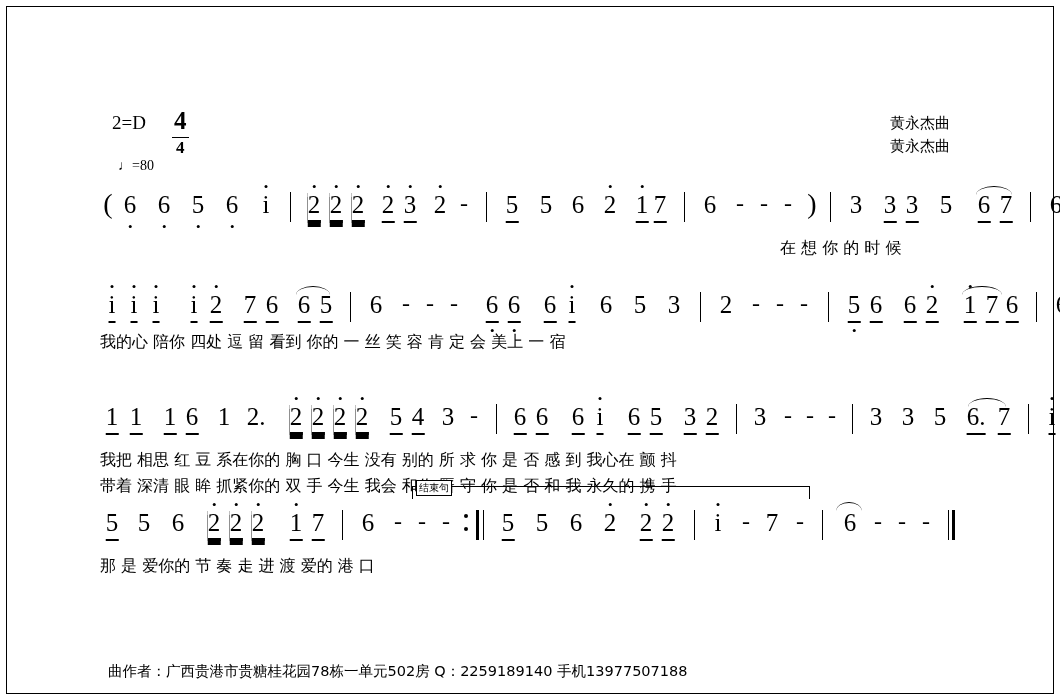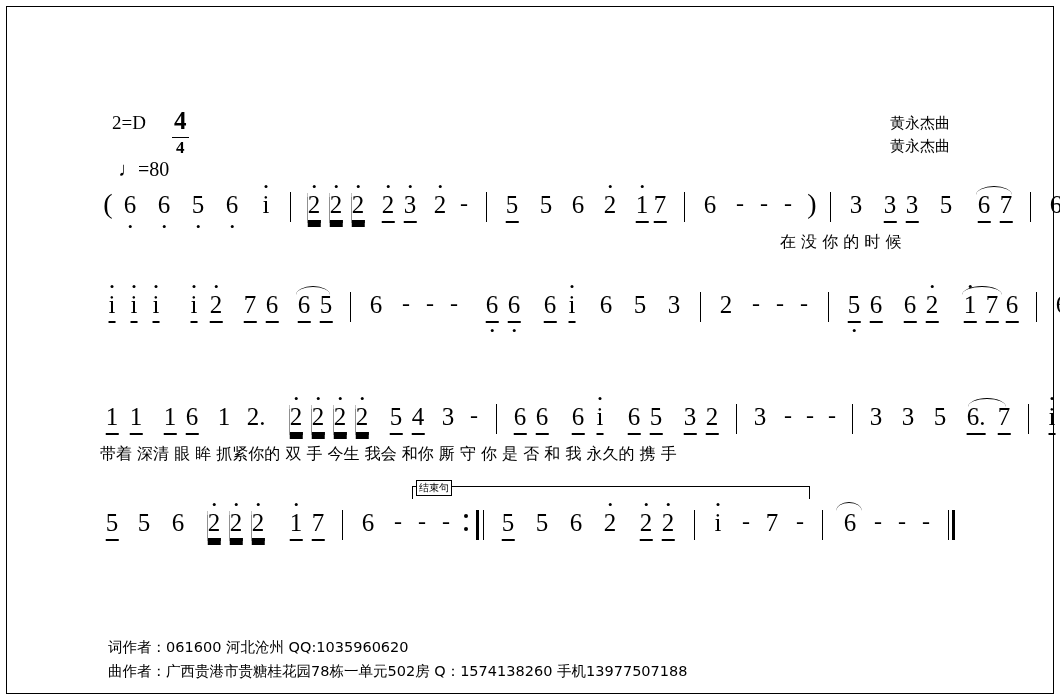--- a/index.html
+++ b/index.html
@@ -71,21 +71,21 @@
     top: 112px;
     text-align: right;
     font-size: 15px;
     line-height: 1.5;
     font-family: "DejaVu Sans", sans-serif;
   }
   .tempo {
     position: absolute;
     left: 118px;
     top: 158px;
-    font-size: 20px;
+    font-size: 14px;
     font-family: "Liberation Serif", serif;
   }
 
   
   .system {
     position: absolute;
     left: 100px;
     width: 860px;
   }
   .notes-row {
@@ -269,21 +269,21 @@
       <span class="tok" style="left:790px;"><span class="num u1">3</span></span>
       <span class="tok" style="left:812px;"><span class="num u1">3</span></span>
       <span class="tok" style="left:846px;"><span class="num">5</span></span>
       <span class="slur" style="left:876px; top:-4px; width:36px;"></span>
       <span class="tok" style="left:884px;"><span class="num u1">6</span></span>
       <span class="tok" style="left:906px;"><span class="num u1">7</span></span>
       <span class="bar" style="left:930px;"></span>
       <span class="tok" style="left:956px;"><span class="num">6</span></span>
 
     </div>
-    <div class="lyr-row" style="padding-left:680px;">在 没 你 的 时 候</div>
+    <div class="lyr-row" style="margin-top:6px; padding-left:680px;">在 想 你 的 时 候</div>
   </div>
 
   <div class="system" style="top:290px;">
     <div class="notes-row">
       <span class="tok" style="left:12px;"><span class="num dot-hi u1">i</span></span>
       <span class="tok" style="left:34px;"><span class="num dot-hi u1">i</span></span>
       <span class="tok" style="left:56px;"><span class="num dot-hi u1">i</span></span>
       <span class="tok" style="left:94px;"><span class="num dot-hi u1">i</span></span>
       <span class="tok" style="left:116px;"><span class="num dot-hi u1">2</span></span>
       <span class="tok" style="left:150px;"><span class="num u1">7</span></span>
@@ -314,20 +314,21 @@
       <span class="tok" style="left:810px;"><span class="num u1">6</span></span>
       <span class="tok" style="left:832px;"><span class="num dot-hi u1">2</span></span>
       <span class="slur" style="left:862px; top:-4px; width:40px;"></span>
       <span class="tok" style="left:870px;"><span class="num dot-hi u1">1</span></span>
       <span class="tok" style="left:892px;"><span class="num u1">7</span></span>
       <span class="tok" style="left:912px;"><span class="num u1">6</span></span>
       <span class="bar" style="left:936px;"></span>
       <span class="tok" style="left:962px;"><span class="num">6</span></span>
 
     </div>
+    <div class="lyr-row">我的心 陪你 四处 逗 留 看到 你的 一 丝 笑 容 肯 定 会 美上 一 宿</div>
   </div>
 
   <div class="system" style="top:402px;">
     <div class="notes-row">
       <span class="tok" style="left:12px;"><span class="num u1">1</span></span>
       <span class="tok" style="left:36px;"><span class="num u1">1</span></span>
       <span class="tok" style="left:70px;"><span class="num u1">1</span></span>
       <span class="tok" style="left:92px;"><span class="num u1">6</span></span>
       <span class="tok" style="left:124px;"><span class="num">1</span></span>
       <span class="tok" style="left:156px;"><span class="num">2.</span></span>
@@ -357,20 +358,21 @@
       <span class="tok" style="left:776px;"><span class="num">3</span></span>
       <span class="tok" style="left:808px;"><span class="num">3</span></span>
       <span class="tok" style="left:840px;"><span class="num">5</span></span>
       <span class="slur" style="left:868px; top:-4px; width:38px;"></span>
       <span class="tok" style="left:876px;"><span class="num u1">6.</span></span>
       <span class="tok" style="left:904px;"><span class="num u1">7</span></span>
       <span class="bar" style="left:928px;"></span>
       <span class="tok" style="left:952px;"><span class="num dot-hi u1">i</span></span>
 
     </div>
+    <div class="lyr-row" style="margin-top:6px;">我把 相思 红 豆 系在你的 胸 口 今生 没有 别的 所 求 你 是 否 感 到 我心在 颤 抖</div>
     <div class="lyr-row">带着 深清 眼 眸 抓紧你的 双 手 今生 我会 和你 厮 守 你 是 否 和 我 永久的 携 手</div>
   </div>
 
   <div class="system" style="top:508px;">
     <div class="bracket" style="left:312px; top:-22px; width:396px;"></div>
     <div class="bracket-label" style="left:316px; top:-28px;">结束句</div>
     <div class="notes-row">
       <span class="tok" style="left:12px;"><span class="num u1">5</span></span>
       <span class="tok" style="left:44px;"><span class="num">5</span></span>
       <span class="tok" style="left:78px;"><span class="num">6</span></span>
@@ -402,23 +404,21 @@
       <span class="tok" style="left:672px;"><span class="num">7</span></span>
       <span class="dash" style="left:700px;">-</span>
       <span class="bar" style="left:722px;"></span>
       <span class="slur" style="left:736px; top:-6px; width:26px;"></span>
       <span class="tok" style="left:750px;"><span class="num">6</span></span>
       <span class="dash" style="left:778px;">-</span>
       <span class="dash" style="left:802px;">-</span>
       <span class="dash" style="left:826px;">-</span>
       <span class="bar endbar" style="left:848px;"></span>
     </div>
+    <div class="lyr-row" style="margin-top:6px;">那 是 爱你的 节 奏 走 进 渡 爱的 港 口</div>
   </div>
 
   <div class="footer">
     <div>
-      <span>词作者：</span><span>061600        河北沧州        QQ:1035960620</span>
+      <span>曲作者：</span><span>广西贵港市贵糖桂花园78栋一单元502房 Q：2259189140  手机13977507188</span>
     </div>
-    <div>
-      <span>曲作者：</span><span>广西贵港市贵糖桂花园78栋一单元502房 Q：1574138260  手机13977507188</span>
-    </div>
   </div>
 </div>
 
 </body></html>

